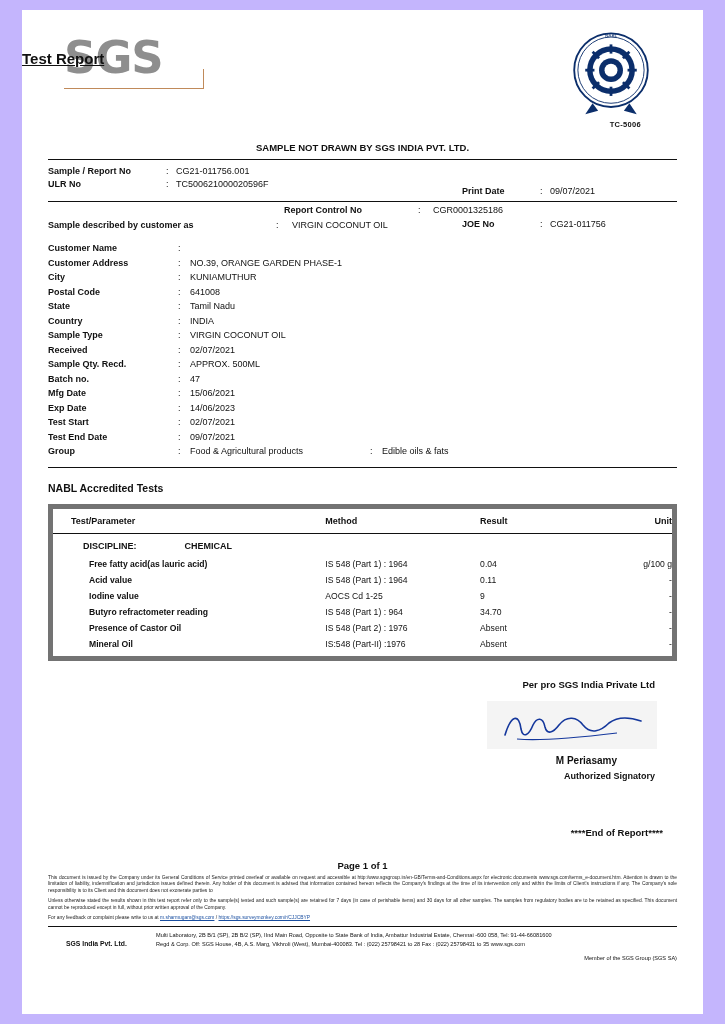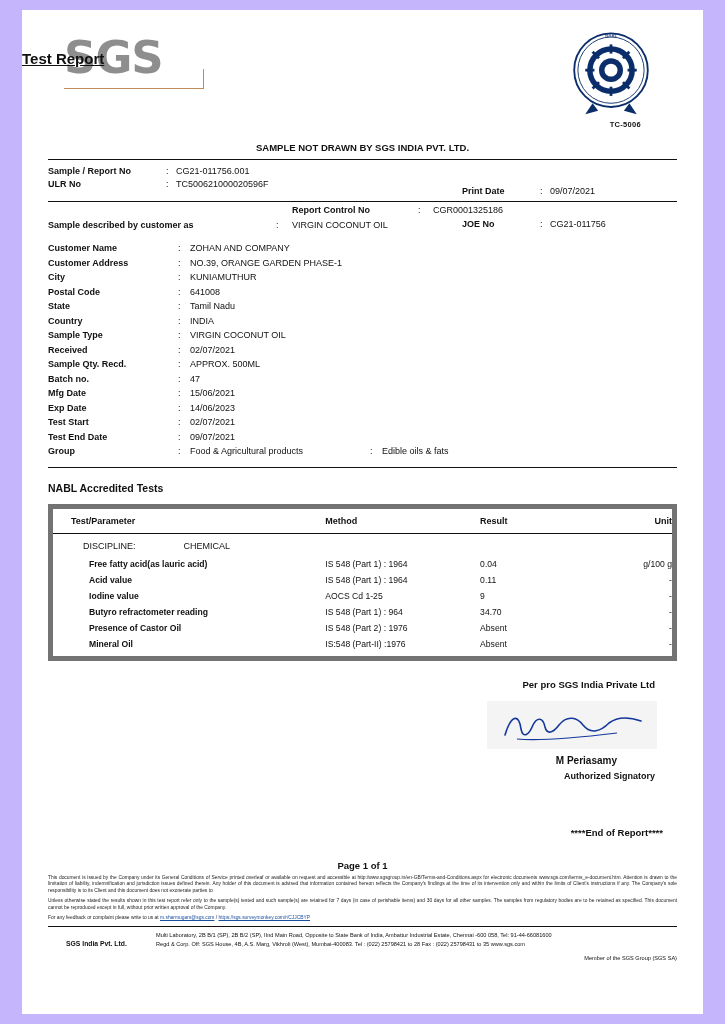--- a/index.html
+++ b/index.html
@@ -128,21 +128,21 @@
   
   .ctrlblock {
     position: relative;
     margin: 3px 26px 0 26px;
     height: 30px;
     font-size: 9px;
     color: #111;
   }
   .ctrl-label {
     position: absolute;
-    left: 244px;
+    left: 236px;
     top: 0;
     font-weight: bold;
   }
   .ctrl-colon { position: absolute; left: 370px; top: 0; }
   .ctrl-value { position: absolute; left: 385px; top: 0; }
   .desc-label { position: absolute; left: 0; top: 15px; font-weight: bold; }
   .desc-colon { position: absolute; left: 228px; top: 15px; }
   .desc-value { position: absolute; left: 244px; top: 15px; }
   
   .details {
@@ -178,21 +178,21 @@
     border-bottom: 1px solid #111;
     font-size: 9px;
   }
   .c1 { width: 44%; padding-left: 18px; box-sizing: border-box; }
   .c2 { width: 25%; }
   .c3 { width: 18%; }
   .c4 { width: 13%; text-align: right; padding-left: 8px; box-sizing: border-box; }
   .discipline {
     display: flex;
     padding: 7px 0 5px 0;
-    font-weight: normal;
+    font-weight: bold;
     font-size: 9px;
     text-align: center;
   }
   .disc-name { padding-left: 30px; }
   .disc-value { padding-left: 48px; }
   .rrow {
     display: flex;
     padding: 2px 0;
     line-height: 12px;
   }
@@ -360,21 +360,20 @@
       <div class="ctrl-value">CGR0001325186</div>
       <div class="desc-label">Sample described by customer as</div>
       <div class="desc-colon">:</div>
       <div class="desc-value">VIRGIN COCONUT OIL</div>
     </div>
 
     <div class="details">
       <div class="drow">
         <div class="dlbl">Customer Name</div>
         <div class="dcolon">:</div>
-        <div class="dval">ZOHAN AND COMPANY</div>
       </div>
       <div class="drow">
         <div class="dlbl">Customer Address</div>
         <div class="dcolon">:</div>
         <div class="dval">NO.39, ORANGE GARDEN PHASE-1</div>
       </div>
       <div class="drow">
         <div class="dlbl"></div>
         <div class="dcolon"></div>
       </div>

